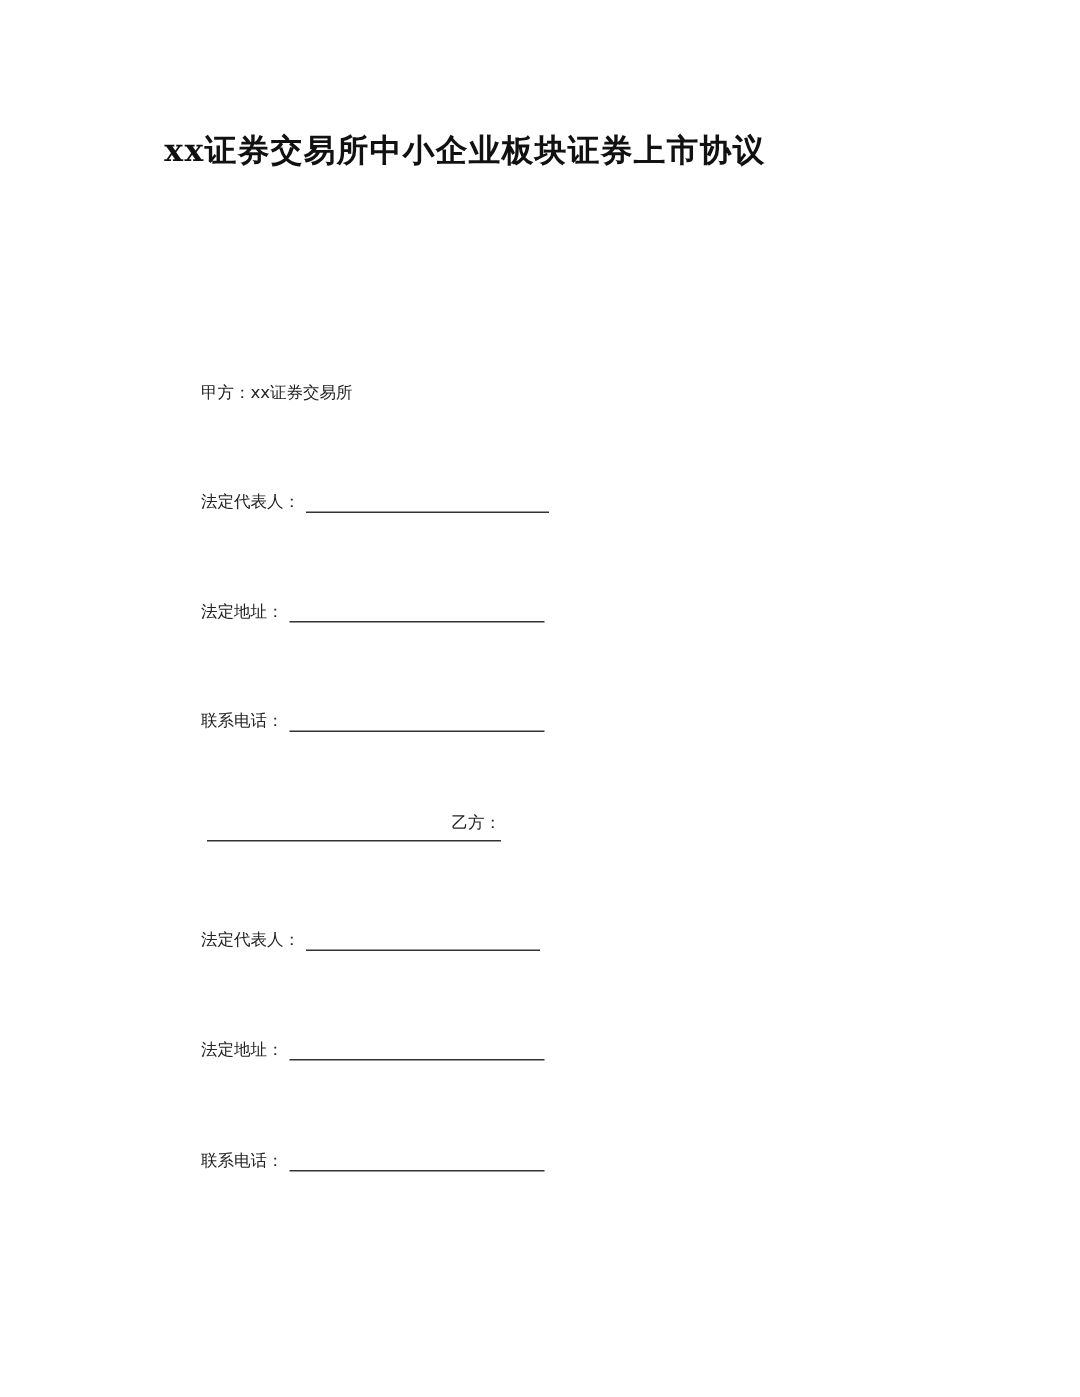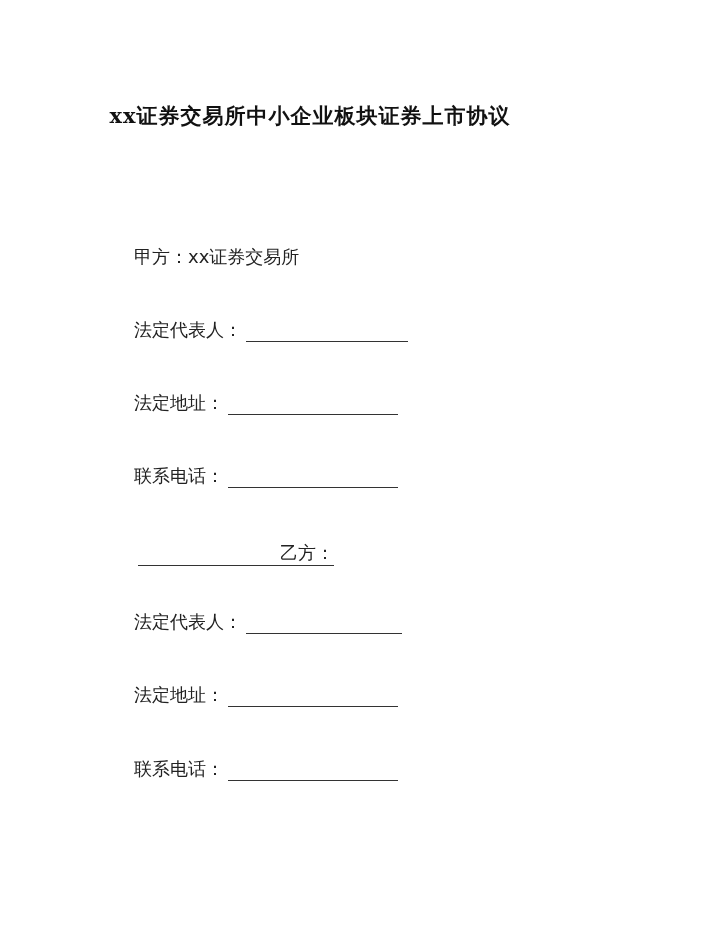--- a/index.html
+++ b/index.html
@@ -1,22 +1,22 @@
 <!DOCTYPE html>
 <html><head>
 <meta charset="utf-8">
 <style>
   html, body { margin: 0; padding: 0; background: #ffffff; }
   body { width: 720px; height: 931px; position: relative; overflow: hidden;
          font-family: "DejaVu Sans", "Liberation Sans", sans-serif; color: #111; }
   .title { position: absolute; top: 86px; left: 0; width: 620px; text-align: center;
            font-family: "DejaVu Serif", "Liberation Serif", serif; font-weight: bold;
-           font-size: 21px; letter-spacing: 1px; color: #111; margin-top: 16px; }
+           font-size: 21px; letter-spacing: 1px; color: #111; }
   .field { position: absolute; left: 134px; height: 20px; display: flex; align-items: flex-end;
-           font-size: 18px; color: #222; }
+           font-size: 11px; color: #222; }
   .field .label { white-space: nowrap; }
   .field .line { display: inline-block; border-bottom: 1px solid #333; height: 12px; margin-left: 4px; }
 </style>
 </head>
 <body>
 
 <div>
   <div class="title">xx证券交易所中小企业板块证券上市协议</div>
 
   <div class="field" style="top:249px;">

